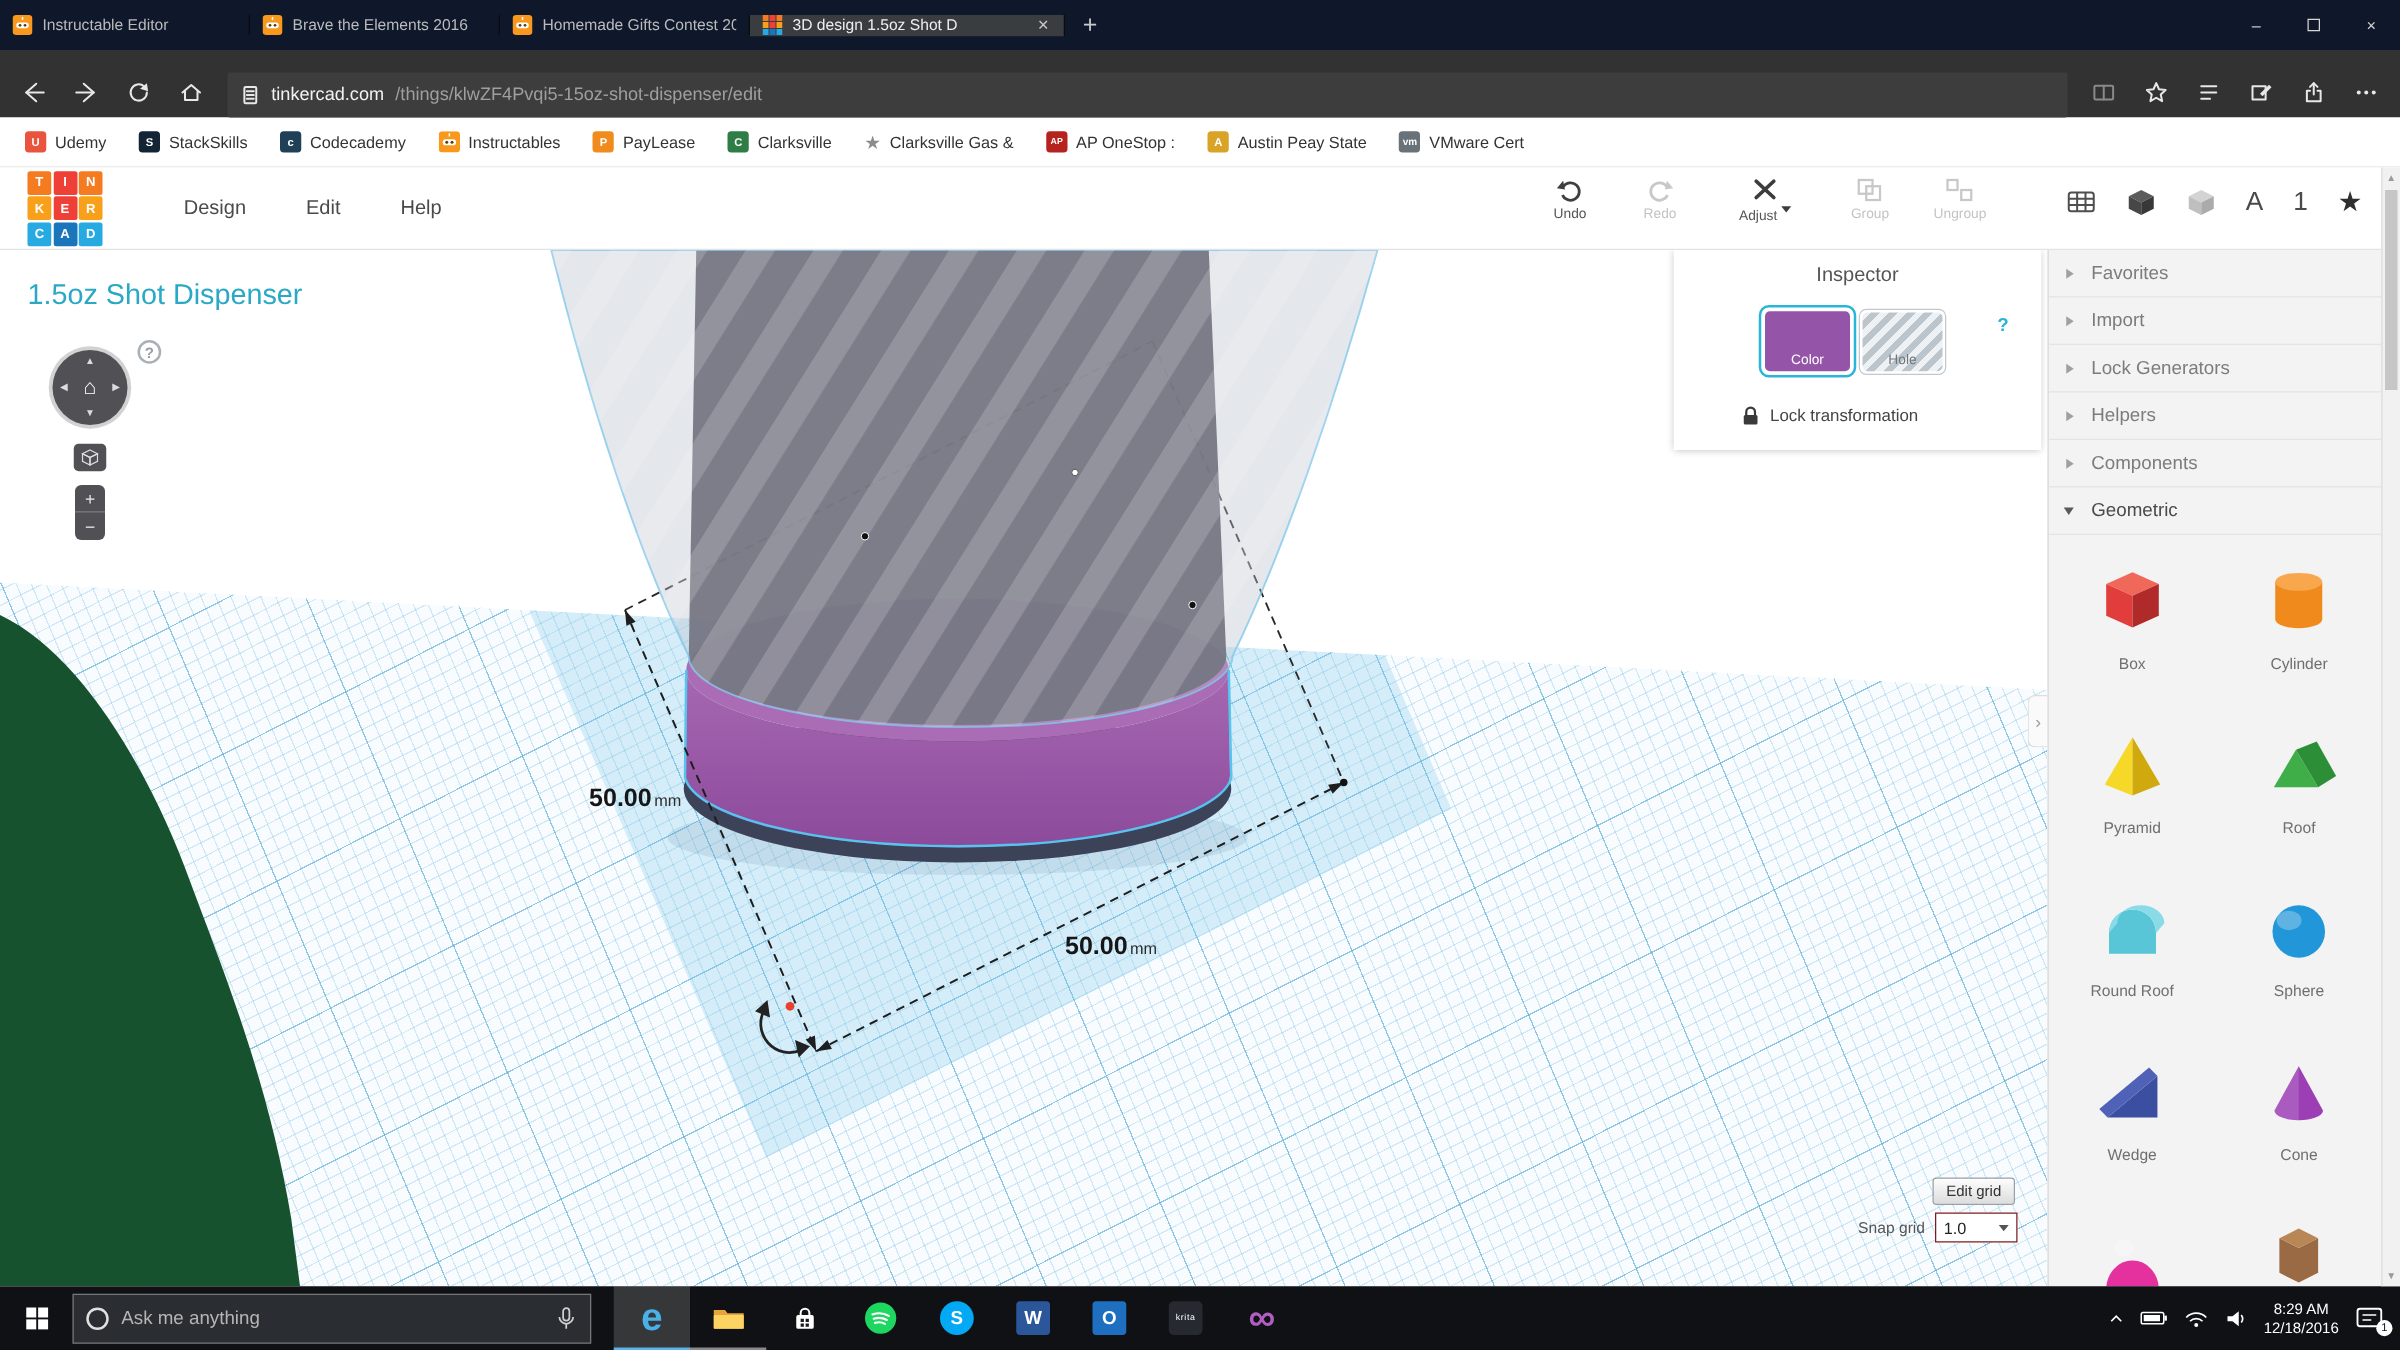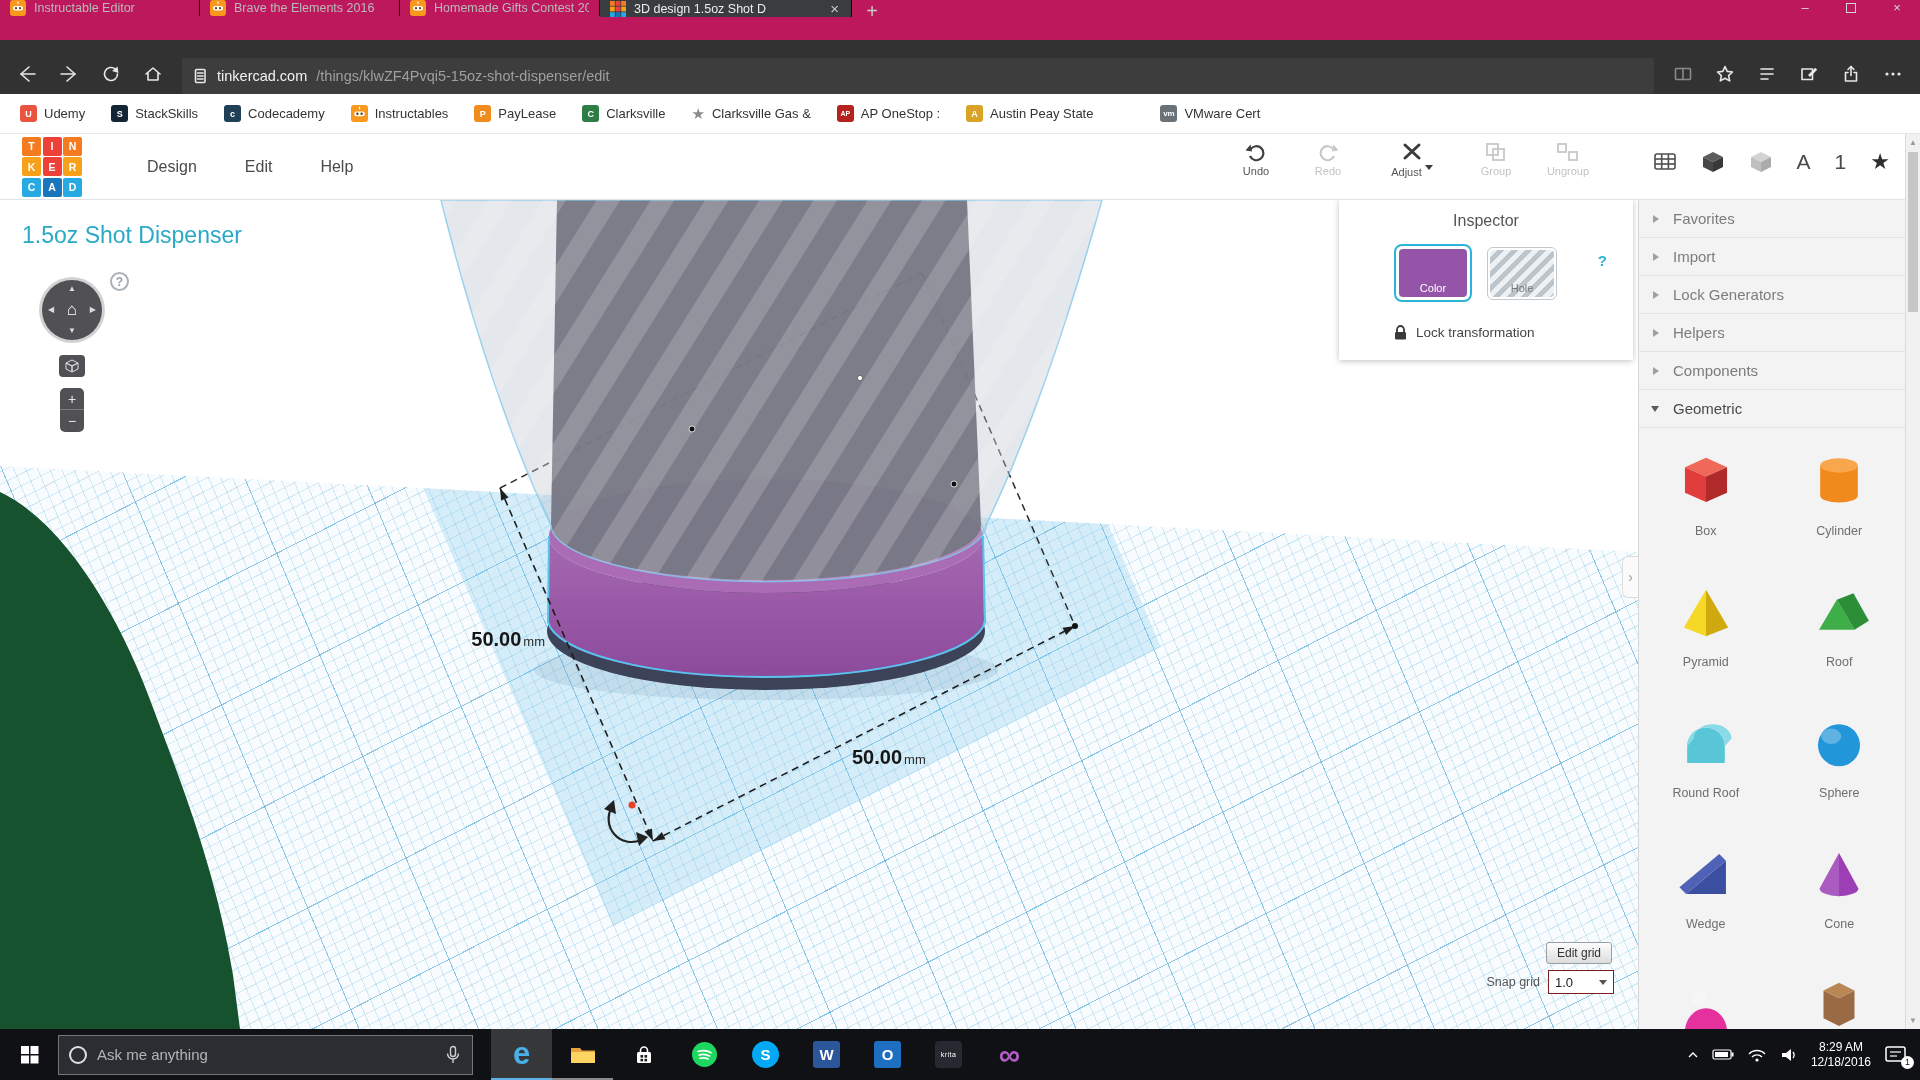--- a/index.html
+++ b/index.html
@@ -1,21 +1,21 @@
 <!DOCTYPE html>
 <html><head>
 <meta charset="utf-8">
 <style>
   *{margin:0;padding:0;box-sizing:border-box}
   body{font-family:"Liberation Sans","DejaVu Sans",sans-serif;background:#000}
   .screen{position:relative;width:1920px;height:1080px;overflow:hidden;background:#fff}
   .cc{display:flex;align-items:center;justify-content:center}
 
   
-  .tab-bar{display:flex;align-items:flex-start;height:40px;background:#be185d}
+  .tab-bar{display:flex;align-items:center;height:40px;background:#0f172a}
   .tab{width:200px;display:flex;align-items:center;gap:8px;padding:0 10px;border-right:1px solid #0b0b0b;color:#b9babc;font-size:12.5px;cursor:default}
   .tab.active{width:252px;background:#3a3d40;color:#ededed}
   .tab-title{white-space:nowrap;overflow:hidden;flex:1}
   .tab-close{color:#c9c9c9;font-size:15px;padding:0 2px}
   .new-tab{width:40px;color:#c9c9c9;font-size:20px}
   .win-controls{margin-left:auto;display:flex}
   .wc{width:46px;color:#d6d6d6;font-size:13px}
   .wc-max-box{width:10px;height:10px;border:1px solid #d6d6d6;display:block}
 
   
@@ -85,21 +85,21 @@
   .snap-label{font-size:12.5px;color:#555}
   .snap-select{width:66px;height:24px;border:1px solid #7f1d1d;background:#fff;font-size:13px;color:#222;display:flex;align-items:center;justify-content:space-between;padding:0 6px}
   .snap-caret{border-left:4px solid transparent;border-right:4px solid transparent;border-top:5px solid #555}
   .collapse-tab{position:absolute;right:0;top:356px;width:16px;height:42px;background:#fafafa;border:1px solid #ddd;border-right:none;border-radius:6px 0 0 6px;color:#9a9a9a;font-size:14px}
 
   
   .inspector{position:absolute;top:0;right:5px;width:294px;height:160px;background:#fff;box-shadow:0 1px 6px rgba(0,0,0,.25)}
   .insp-title{text-align:center;margin-top:12px;font-size:16px;color:#555}
   .swatch{position:absolute;display:flex}
   .sw-inner{flex:1;display:flex;align-items:flex-end;justify-content:center;border-radius:4px;padding-bottom:3px;font-size:11px}
-  .color-swatch{left:55px;top:44px;width:78px;height:58px;border:2px solid #2ab5d8;border-radius:8px;padding:3px}
+  .color-swatch{left:68px;top:44px;width:78px;height:58px;border:2px solid #2ab5d8;border-radius:8px;padding:3px}
   .color-swatch .sw-inner{color:#fff}
   .hole-swatch{left:148px;top:47px;width:70px;height:53px;border:1px solid #c2c8cc;border-radius:6px;padding:2px}
   .hole-swatch .sw-inner{background:repeating-linear-gradient(135deg,#eef1f3 0 5px,#bcc5cb 5px 10px);color:#6f777e}
   .insp-help{position:absolute;right:26px;top:52px;color:#2ab5d8;font-size:15px;font-weight:bold}
   .lock-row{position:absolute;left:54px;top:124px;display:flex;align-items:center;gap:8px;font-size:13.5px;color:#444}
 
   
   .sidebar{width:282px;background:#f3f3f3;border-left:1px solid #d8d8d8;position:relative;overflow:hidden}
   .cat-row{height:38px;display:flex;align-items:center;padding-left:34px;position:relative;border-bottom:1px solid #e4e4e4;font-size:15px;color:#7c7c7c}
   .cat-row.expanded{color:#4a4a4a}
@@ -312,21 +312,21 @@
       </div>
     <div class="fav-item">
         <span class="fv fv-ap" style="background: rgb(182, 35, 31);">AP</span>
         <span>AP OneStop :</span>
       </div>
     <div class="fav-item">
         <span class="fv" style="background: rgb(216, 163, 39);">A</span>
         <span>Austin Peay State</span>
       </div>
     <div class="fav-item">
-        <span class="fv fv-vm" style="background: rgb(104, 114, 120); margin-left: 41px;">vm</span>
+        <span class="fv fv-vm" style="background: rgb(104, 114, 120);">vm</span>
         <span>VMware Cert</span>
       </div>
   </div>
 
   <div class="app-header">
     <div class="logo">
       <span class="tile" style="background: rgb(244, 123, 32);">T</span>
       <span class="tile" style="background: rgb(238, 64, 54);">I</span>
       <span class="tile" style="background: rgb(244, 123, 32);">N</span>
       <span class="tile" style="background: rgb(249, 160, 27);">K</span>

